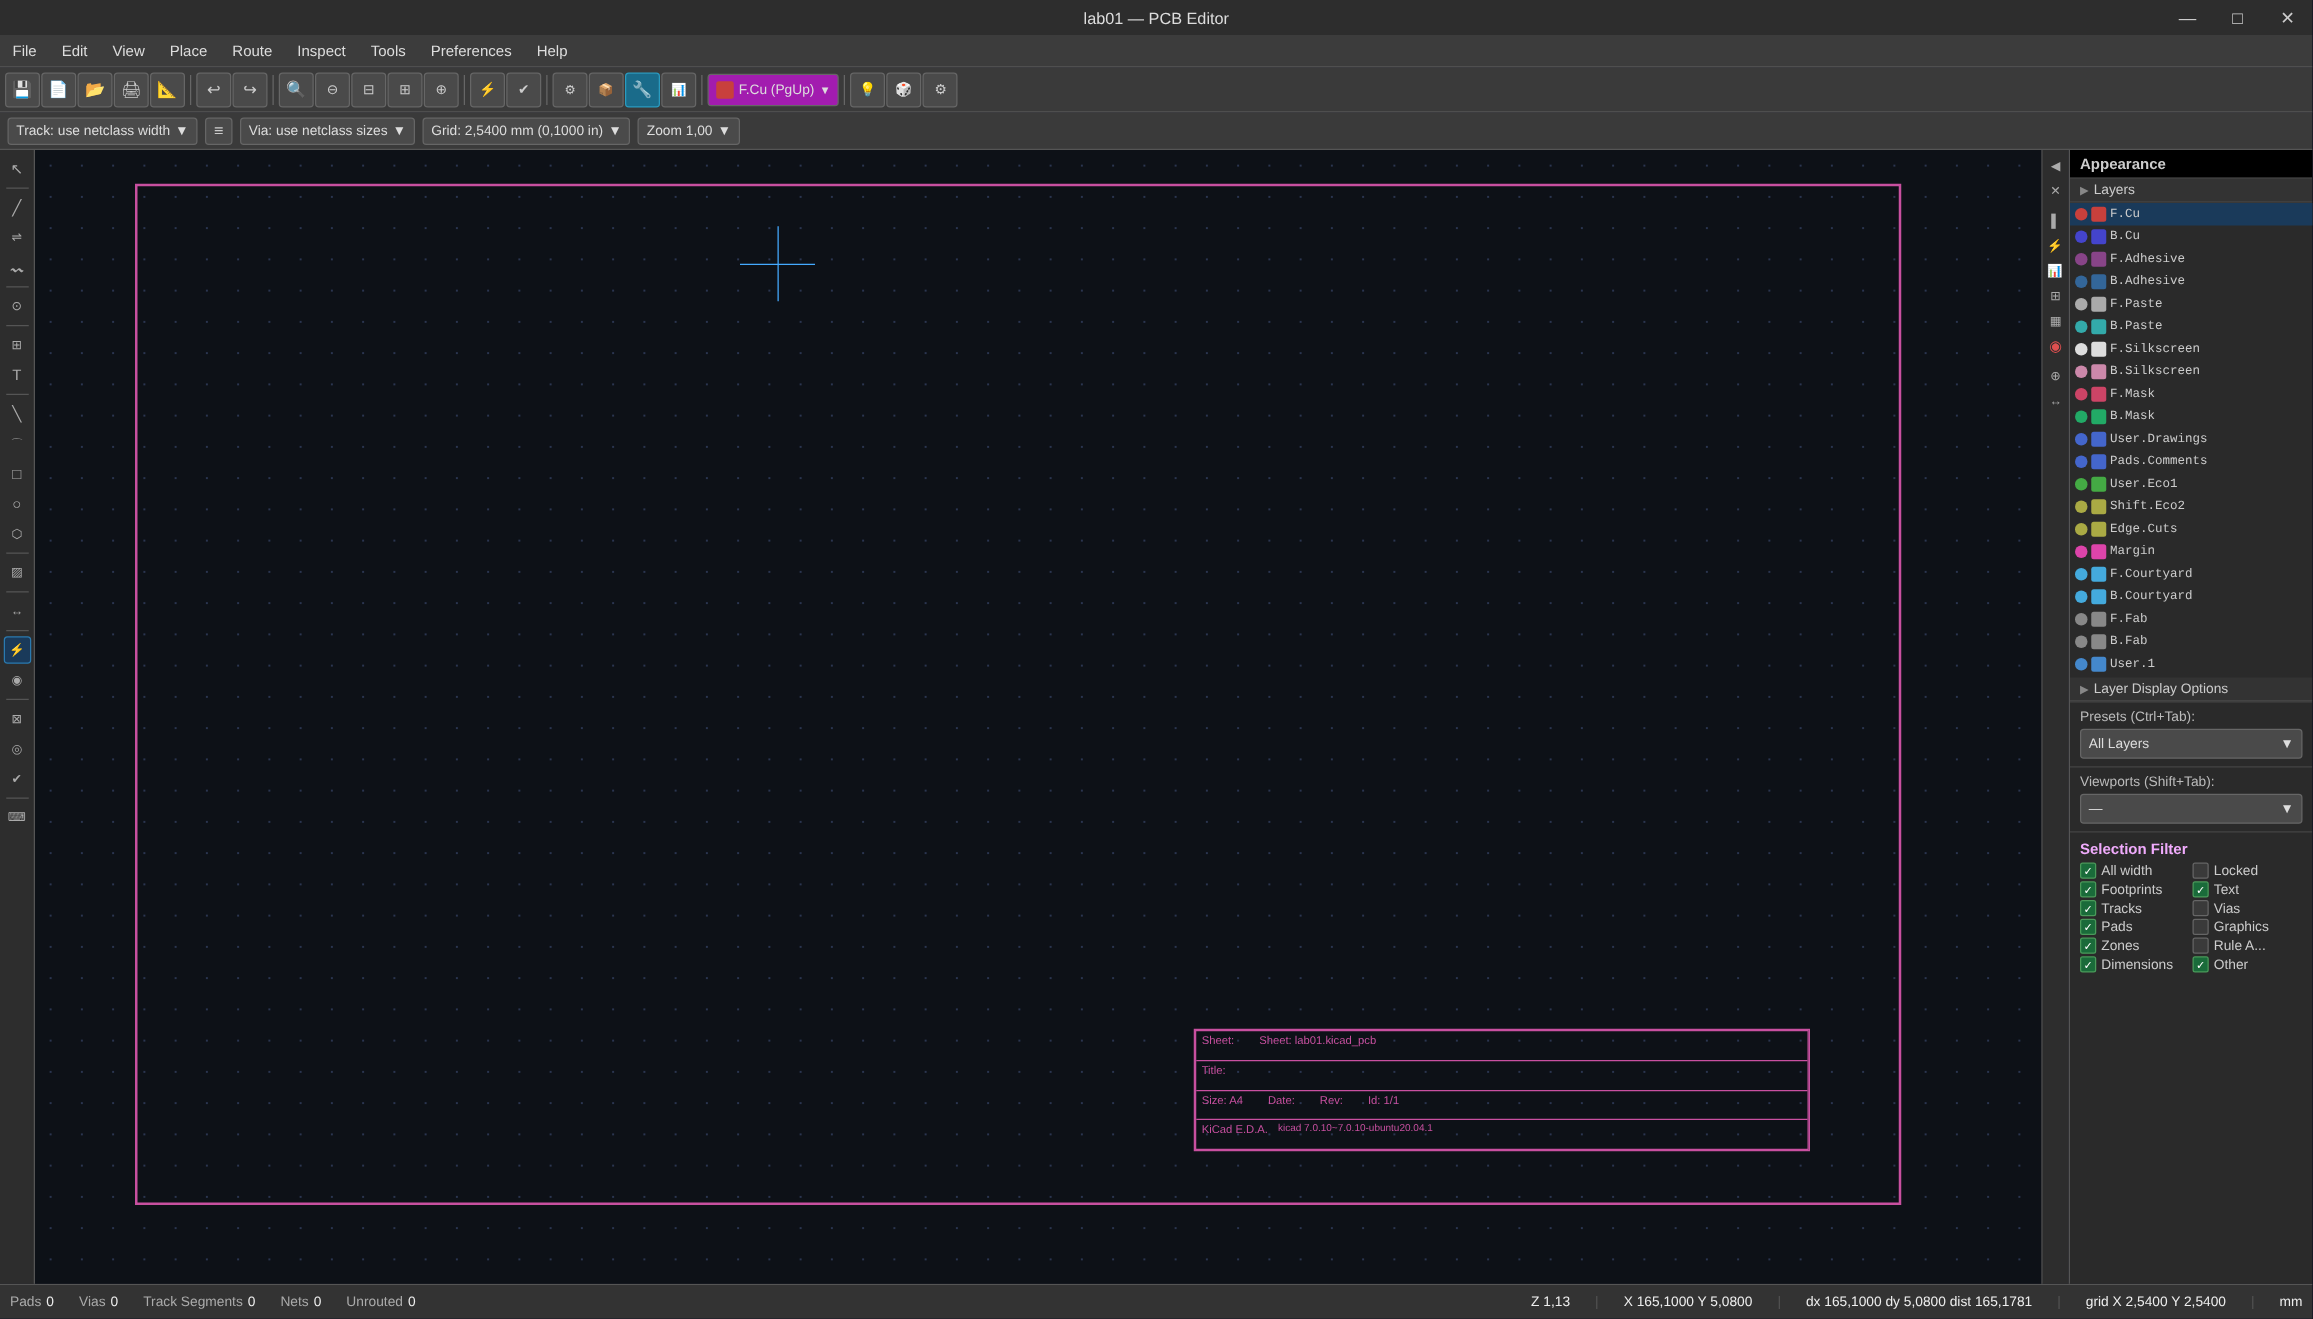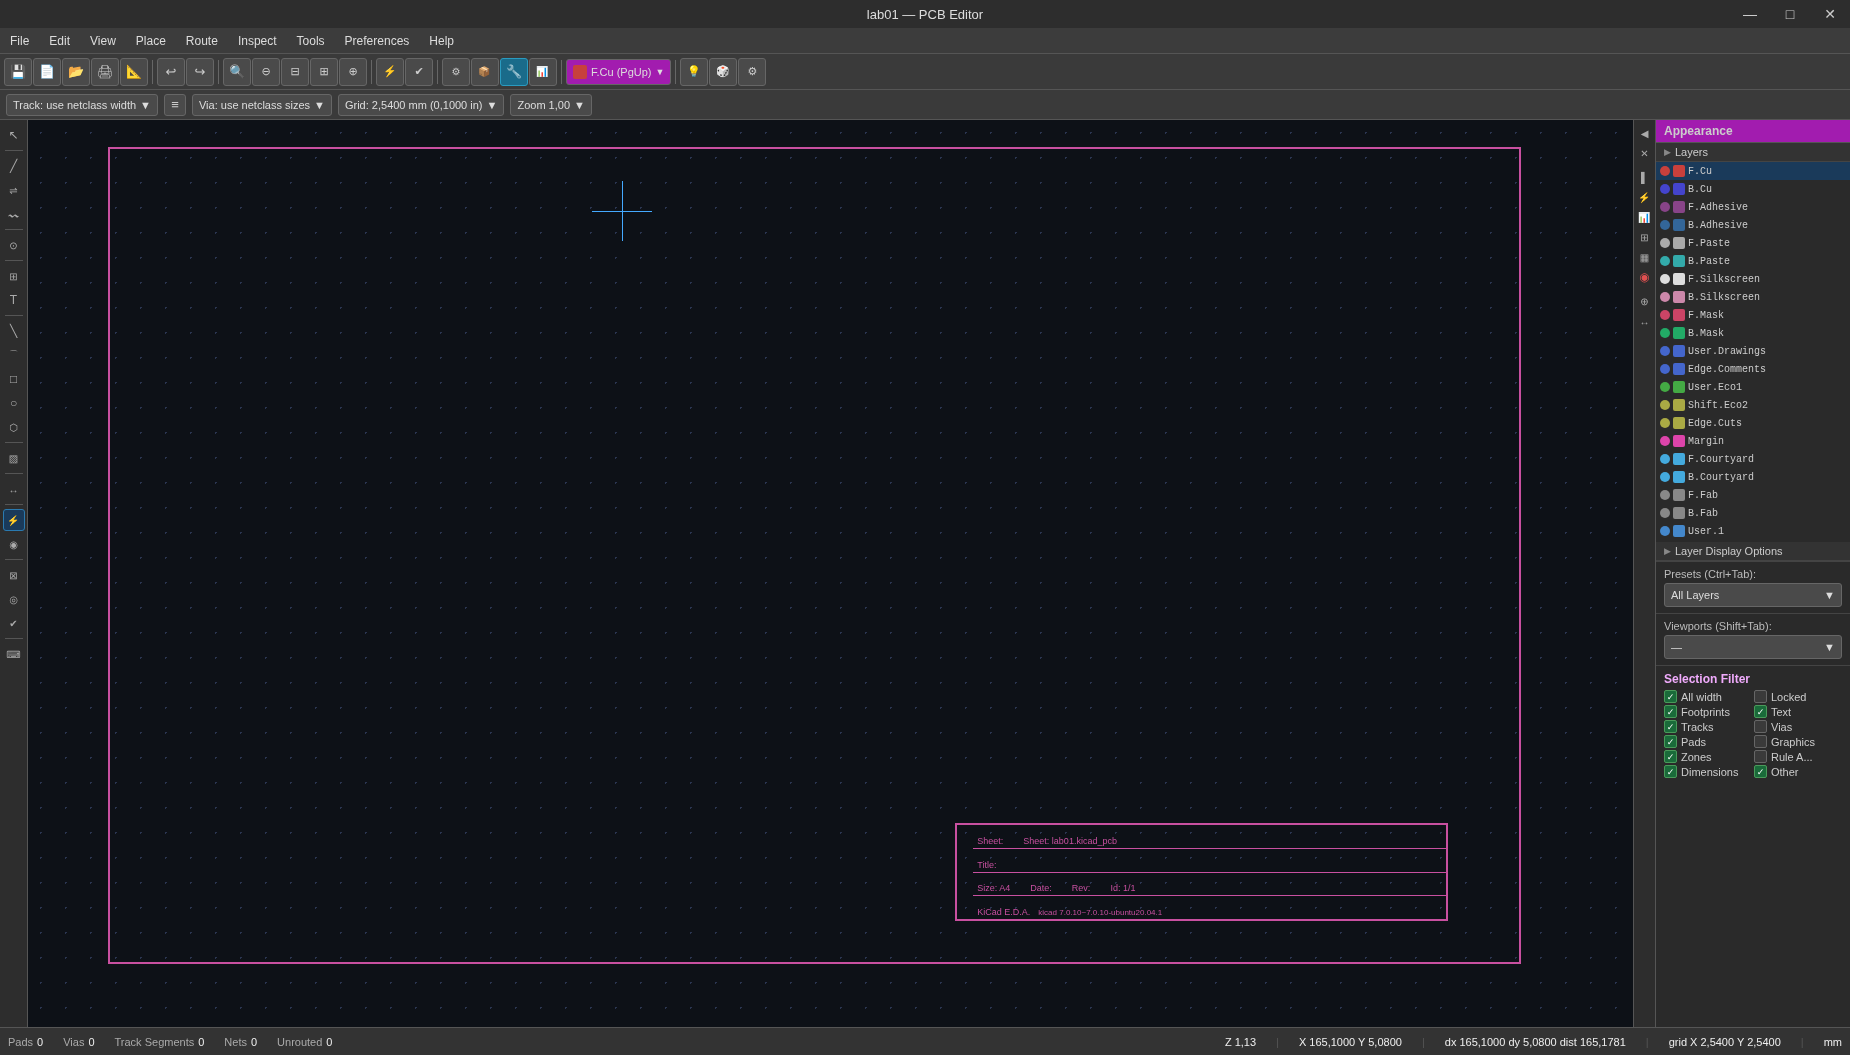--- a/index.html
+++ b/index.html
@@ -72,21 +72,21 @@
     }
     
     #canvas-area { background-image: radial-gradient(circle, #2a3550 1px, transparent 1px); background-size: 25px 25px; }
 
     
     .title-block {
       position: absolute; right: 5%; bottom: 5%; width: 35%; height: 12%;
       border: 1px solid #c850a0;
     }
     .title-block-inner { width: 100%; height: 100%; border: 1px solid #c850a0; display: flex; flex-direction: column; }
-    .title-row { border-bottom: 1px solid #c850a0; padding: 2px 4px; color: #c850a0; font-size: 9px; flex: 1; display: flex; align-items: flex-end; margin-left: 16px; }
+    .title-row { border-bottom: 1px solid #c850a0; padding: 2px 4px; color: #c850a0; font-size: 9px; flex: 1; display: flex; align-items: flex-start; }
     .title-row:last-child { border-bottom: none; }
 
     
     #right-sidebar {
       width: 195px; background: #2a2a2a; border-left: 1px solid #555; display: flex; flex-direction: column;
       overflow-y: auto; overflow-x: hidden;
     }
 
     
     #right-edge {
@@ -94,21 +94,21 @@
       display: flex; flex-direction: column; align-items: center; padding: 4px 0; gap: 2px;
     }
     .re-btn {
       width: 18px; height: 18px; background: transparent; border: 1px solid transparent; border-radius: 2px;
       display: flex; align-items: center; justify-content: center; cursor: pointer; color: #aaa; font-size: 10px;
     }
     .re-btn.active { color: #e05050; }
 
     
     .panel-header {
-      background: #a21caf; padding: 4px 8px; font-size: 12px; color: #ccc; border-bottom: 1px solid #555;
+      background: #000000; padding: 4px 8px; font-size: 12px; color: #ccc; border-bottom: 1px solid #555;
       font-weight: bold;
     }
     .section-header {
       background: #333; padding: 3px 8px; font-size: 11px; color: #ccc; border-bottom: 1px solid #444;
       display: flex; align-items: center; gap: 4px; cursor: pointer;
     }
     .section-header .arrow { font-size: 9px; color: #888; }
 
     
     .layer-list { overflow-y: auto; }
@@ -387,21 +387,21 @@
     <span class="layer-name">B.Mask</span>
   </div>
         <div class="layer-item">
     <div class="layer-vis" style="background:#4466cc;width:10px;height:10px;border-radius:50%;flex-shrink:0;"></div>
     <div class="layer-color" style="background:#4466cc;"></div>
     <span class="layer-name">User.Drawings</span>
   </div>
         <div class="layer-item">
     <div class="layer-vis" style="background:#4466cc;width:10px;height:10px;border-radius:50%;flex-shrink:0;"></div>
     <div class="layer-color" style="background:#4466cc;"></div>
-    <span class="layer-name">Edge.Comments</span>
+    <span class="layer-name">Pads.Comments</span>
   </div>
         <div class="layer-item">
     <div class="layer-vis" style="background:#44aa44;width:10px;height:10px;border-radius:50%;flex-shrink:0;"></div>
     <div class="layer-color" style="background:#44aa44;"></div>
     <span class="layer-name">User.Eco1</span>
   </div>
         <div class="layer-item">
     <div class="layer-vis" style="background:#aaaa44;width:10px;height:10px;border-radius:50%;flex-shrink:0;"></div>
     <div class="layer-color" style="background:#aaaa44;"></div>
     <span class="layer-name">Shift.Eco2</span>

